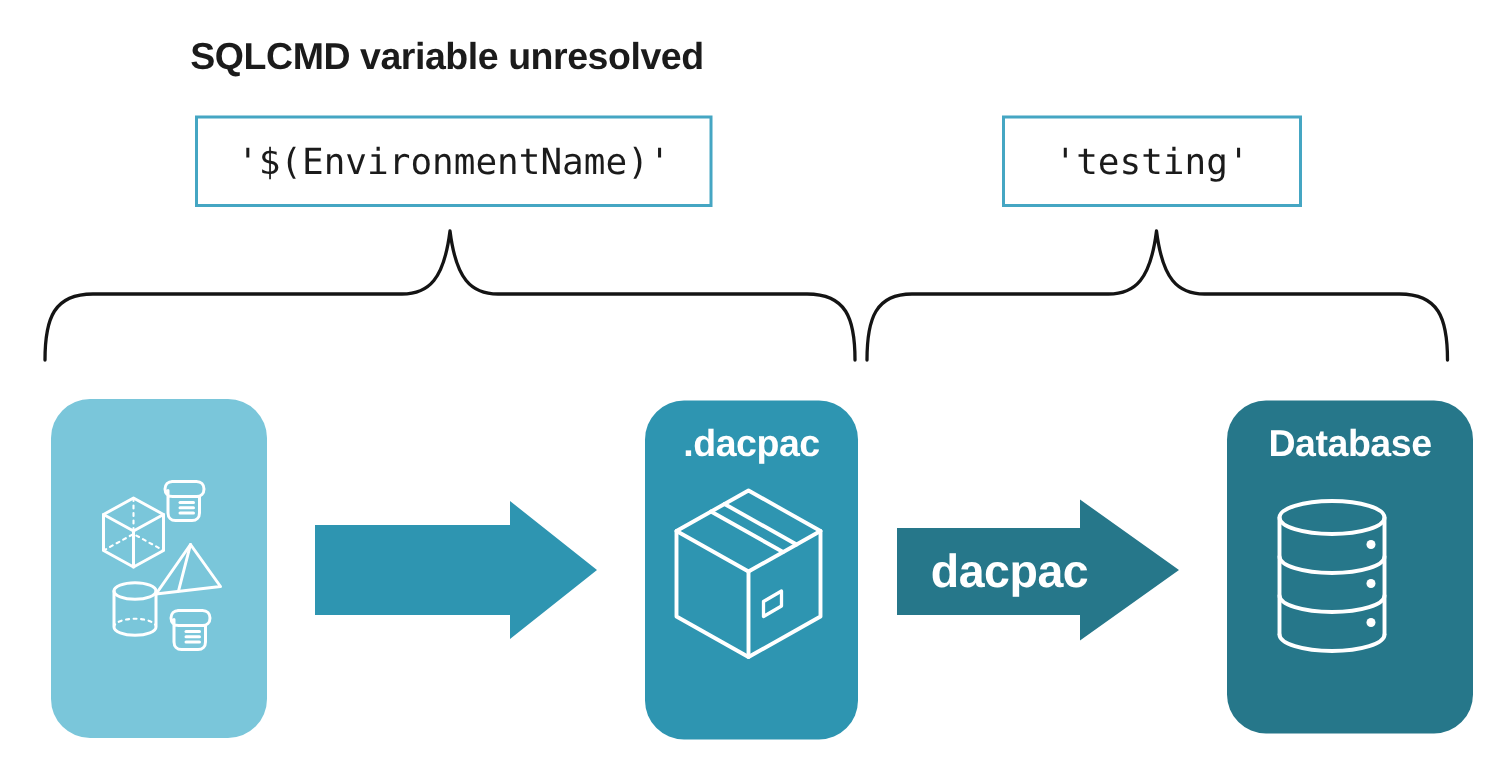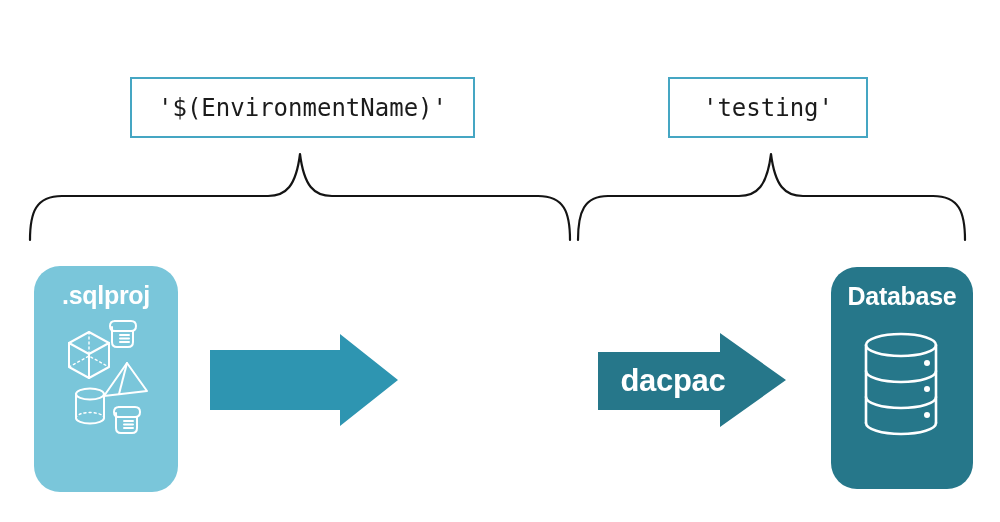--- a/index.html
+++ b/index.html
@@ -18,57 +18,57 @@
     background:#fff;box-sizing:border-box;display:flex;align-items:center;justify-content:center;
     font-family:"DejaVu Sans Mono","Liberation Mono",monospace;font-size:24px;color:#1b1b1b;
     white-space:nowrap;
   }
   #code-left{left:130px;width:345px;}
   #code-right{left:668px;width:200px;}
   #diagram-layer{position:absolute;left:0;top:0;width:1000px;height:522px;}
   .card{position:absolute;border-radius:26px;}
   #card-sqlproj{left:34px;top:266px;width:144px;height:226px;background:var(--light-teal,#7ac6da);}
   #card-dacpac{left:430px;top:267px;width:142px;height:226px;background:var(--mid-teal,#2e95b1);}
-  #card-database{left:818px;top:267px;width:142px;height:222px;background:var(--dark-teal,#26778a);margin-left:13px;}
+  #card-database{left:818px;top:267px;width:164px;height:222px;background:var(--dark-teal,#26778a);}
   .card-title{
     position:relative;z-index:2;margin-top:15px;text-align:center;color:#fff;
     font-size:25px;font-weight:bold;letter-spacing:-0.3px;
   }
   .card-icon{position:absolute;left:0;top:0;z-index:1;}
   .arrow-label{
     position:absolute;color:#fff;font-weight:bold;font-size:31px;text-align:center;
     letter-spacing:-0.3px;z-index:3;
   }
   #label-build{left:212px;top:350px;width:136px;height:60px;line-height:60px;}
   #label-deploy{left:597px;top:351px;width:152px;height:59px;line-height:59px;}
 </style>
 </head>
 <body>
 
 <div class="canvas">
 
+  <div class="heading" id="heading-left">SQLCMD variable unresolved</div>
 
   <div class="code-box" id="code-right">'testing'</div>
   <div class="code-box" id="code-left">'$(EnvironmentName)'</div>
 
   <svg id="diagram-layer" viewBox="0 0 1000 522">
     <g fill="none" stroke="var(--brace-stroke,#141414)" stroke-width="2.2" stroke-linecap="round" stroke-linejoin="round">
       <path d="M30,240 C30,212 36,196 62,196 L268,196 C286,196 296,186 300,154
                C304,186 314,196 332,196 L538,196 C564,196 570,212 570,240"></path>
       <path d="M578,240 C578,212 584,196 608,196 L739,196 C757,196 767,186 771,154
                C775,186 785,196 803,196 L933,196 C959,196 965,212 965,240"></path>
     </g>
     <polygon fill="var(--mid-teal,#2E95B1)" points="210,350 340,350 340,334 398,380 340,426 340,410 210,410"></polygon>
     <polygon fill="var(--dark-teal,#26778A)" points="598,352 720,352 720,333 786,380 720,427 720,410 598,410"></polygon>
   </svg>
 
   <div class="arrow-label" id="label-deploy">dacpac</div>
 
   <div class="card" id="card-sqlproj">
-    <div class="card-title">.sqlproj</div>
     <svg class="card-icon" width="144" height="226" viewBox="0 0 144 226">
       <defs>
         <g id="scroll-shape" fill="none" stroke="#fff" stroke-width="2" stroke-linecap="round" stroke-linejoin="round">
           <path d="M-8,-12 H8 C11,-12 13,-10 13,-7 C13,-4 11,-2 8,-2"></path>
           <path d="M-8,-12 C-11,-12 -13,-10 -13,-7 C-13,-4 -11,-2 -8,-2 H10 V9
                    C10,12 8,14 5,14 H-6 C-9,14 -11,12 -11,9 V-6"></path>
           <line x1="-3" y1="2" x2="6" y2="2"></line>
           <line x1="-3" y1="5.5" x2="6" y2="5.5"></line>
           <line x1="-3" y1="9" x2="6" y2="9"></line>
         </g>
@@ -96,20 +96,32 @@
           <path d="M42,152 A14,5.5 0 0 1 70,152" stroke-width="1.4" stroke-dasharray="2,3"></path>
         </g>
 
         <g transform="translate(93,153)">
           <use href="#scroll-shape"></use>
         </g>
       </g>
     </svg>
   </div>
 
+  <div class="card" id="card-dacpac">
+    <div class="card-title">.dacpac</div>
+    <svg class="card-icon" width="142" height="226" viewBox="0 0 142 226">
+      <g fill="none" stroke="#fff" stroke-width="2.6" stroke-linecap="round" stroke-linejoin="round">
+        <path d="M69,60 L117,87 L117,144 L69,171 L21,144 L21,87 Z"></path>
+        <path d="M21,87 L69,114 L117,87"></path>
+        <path d="M69,114 V171"></path>
+        <path d="M53,69 L101,96 M44,74 L92,101"></path>
+        <path d="M79,134 L91,127 L91,137 L79,144 Z" stroke-width="2.2"></path>
+      </g>
+    </svg>
+  </div>
 
   <div class="card" id="card-database">
     <div class="card-title">Database</div>
     <svg class="card-icon" width="142" height="222" viewBox="0 0 142 222">
       <g fill="none" stroke="#fff" stroke-width="2.6" stroke-linecap="round" stroke-linejoin="round">
         <ellipse cx="70" cy="78" rx="35" ry="11"></ellipse>
         <path d="M35,78 V156 M105,78 V156"></path>
         <path d="M35,156 A35,11 0 0 0 105,156"></path>
         <path d="M35,104 A35,11 0 0 0 105,104"></path>
         <path d="M35,130 A35,11 0 0 0 105,130"></path>

